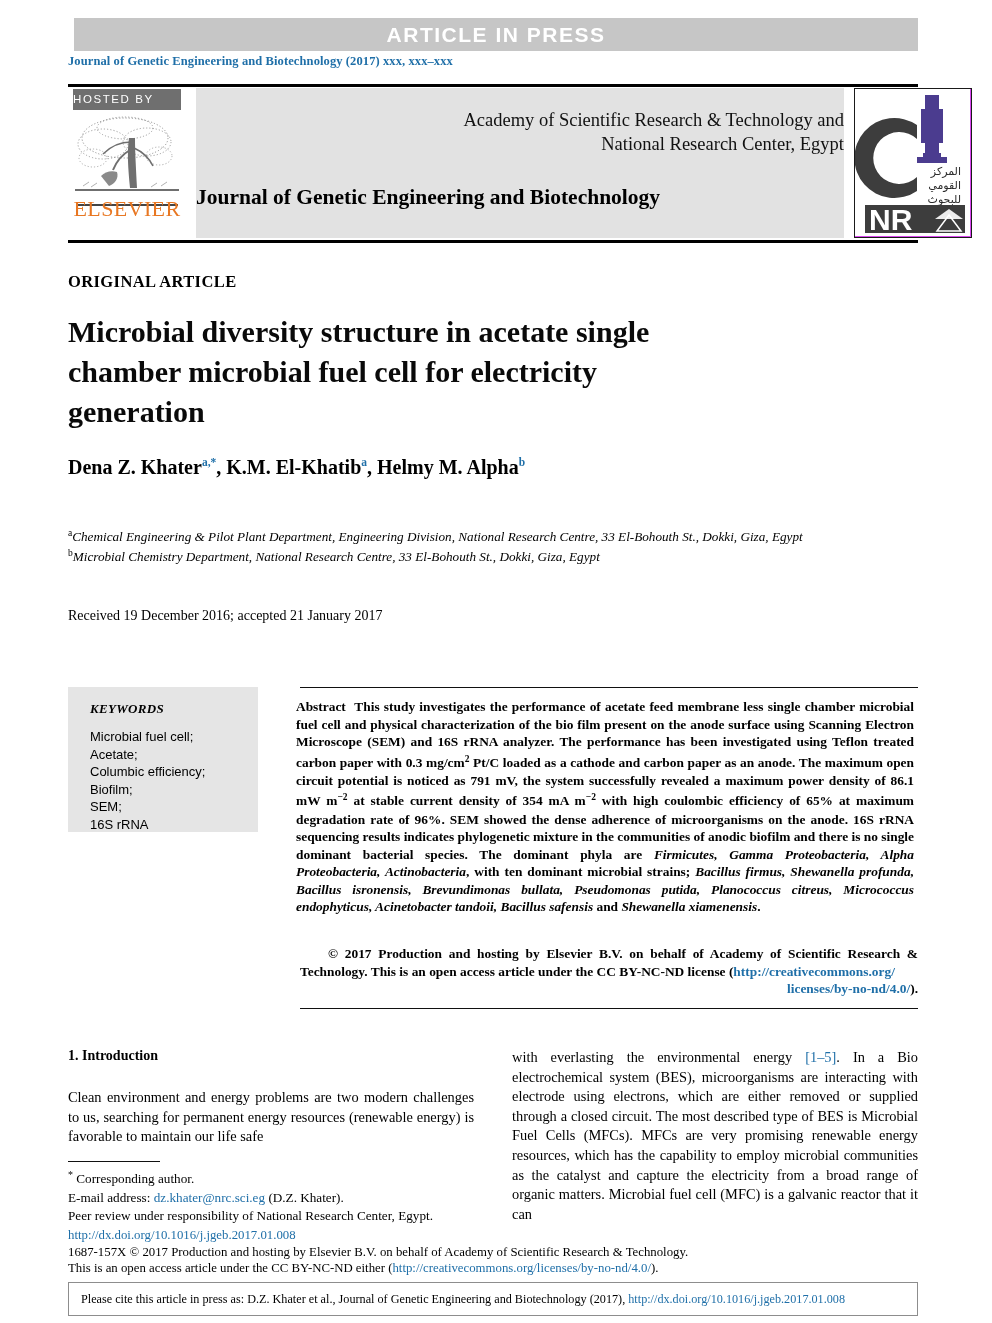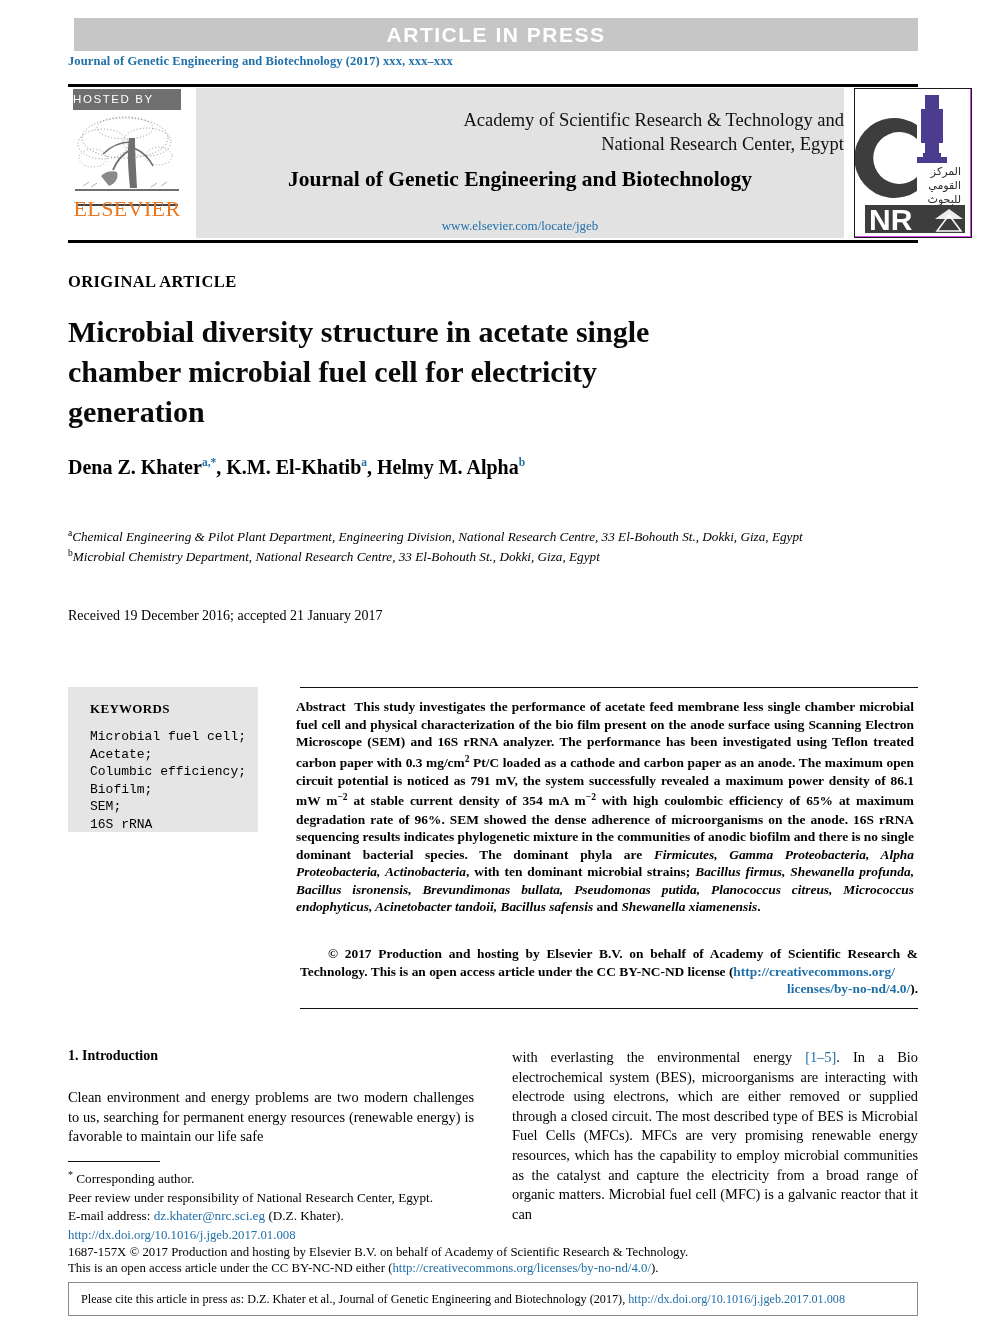--- a/index.html
+++ b/index.html
@@ -137,25 +137,24 @@
   }
   .cp-line1, .cp-line2 {
     text-align: right;
     font-family: "Liberation Serif", serif;
     font-size: 18.5px;
     color: #111;
   }
   .cp-line1 { margin-top: 22px; }
   .cp-line2 { margin-top: 3px; }
   .cp-journal {
-    text-align: center;
     font-family: "Liberation Serif", serif;
     font-size: 21.5px;
     font-weight: bold;
-    margin-top: 12px;
+    margin-top: 30px;
     color: #000;
   }
   .cp-url {
     text-align: center;
     font-family: "Liberation Serif", serif;
     font-size: 13px;
     margin-top: 26px;
     color: #1f6fa8;
   }
 
@@ -263,23 +262,24 @@
     background: #e5e5e5;
     padding: 14px 0 0 22px;
     box-sizing: border-box;
   }
   .kw-title {
     font-family: "Liberation Serif", serif;
     font-weight: bold;
     font-size: 13px;
     letter-spacing: 0.3px;
     margin-bottom: 11px;
+    font-style: italic;
   }
   .kw-list {
-    font-family: Liberation Mono, monospace;
+    font-family: Liberation Sans, sans-serif;
     font-size: 13px;
     line-height: 17.5px;
   }
   .abstract {
     position: absolute;
     left: 296px;
     top: 698px;
     width: 618px;
     font-family: "Liberation Serif", serif;
     font-size: 13.4px;
@@ -421,21 +421,20 @@
         </svg>
       </div>
       <div class="elsevier-rule"></div>
       <div class="elsevier-word">ELSEVIER</div>
     </div>
 
     <div class="center-panel">
       <div class="cp-line1">Academy of Scientific Research &amp; Technology and</div>
       <div class="cp-line2">National Research Center, Egypt</div>
       <div class="cp-journal">Journal of Genetic Engineering and Biotechnology</div>
-      <div class="cp-url">www.elsevier.com/locate/jgeb</div>
     </div>
 
     <div class="nrc-block">
       <div class="nrc-frame">
         <svg width="115" height="147" viewBox="0 0 115 147" aria-hidden="true">
           <rect x="0" y="0" width="115" height="147" fill="#ffffff"></rect>
           <path d="M62 36 a40 40 0 1 0 0 66 l0 -14 a26 26 0 1 1 0 -38 Z" fill="#3d3d3d"></path>
           <rect x="70" y="6" width="14" height="62" fill="#4b3c8f"></rect>
           <rect x="66" y="20" width="22" height="34" fill="#4b3c8f"></rect>
           <rect x="68" y="64" width="18" height="10" fill="#4b3c8f"></rect>
@@ -501,22 +500,22 @@
     <div class="body-text">Clean environment and energy problems are two modern challenges to us, searching for permanent energy resources (renewable energy) is favorable to maintain our life safe</div>
   </div>
 
   <div class="col-right">
     <div class="body-text"><span>with everlasting the environmental energy </span><span class="link">[1–5]</span><span>. In a Bio electrochemical system (BES), microorganisms are interacting with electrode using electrons, which are either removed or supplied through a closed circuit. The most described type of BES is Microbial Fuel Cells (MFCs). MFCs are very promising renewable energy resources, which has the capability to employ microbial communities as the catalyst and capture the electricity from a broad range of organic matters. Microbial fuel cell (MFC) is a galvanic reactor that it can</span></div>
   </div>
 
   <div class="fn-rule"></div>
   <div class="footnotes">
     <div><sup>*</sup> <span>Corresponding author.</span></div>
+    <div><span>E-mail address:</span> <span class="link">dz.khater@nrc.sci.eg</span> <span>(D.Z. Khater).</span></div>
     <div>Peer review under responsibility of National Research Center, Egypt.</div>
-    <div><span>E-mail address:</span> <span class="link">dz.khater@nrc.sci.eg</span> <span>(D.Z. Khater).</span></div>
   </div>
 
   <div class="bottom-block">
     <div class="doi">http://dx.doi.org/10.1016/j.jgeb.2017.01.008</div>
     <div>1687-157X © 2017 Production and hosting by Elsevier B.V. on behalf of Academy of Scientific Research &amp; Technology.</div>
     <div><span>This is an open access article under the CC BY-NC-ND either (</span><span class="link">http://creativecommons.org/licenses/by-no-nd/4.0/</span><span>).</span></div>
   </div>
 
   <div class="cite-box">
     <div class="cite-text"><span>Please cite this article in press as: D.Z. Khater et al.,  Journal of Genetic Engineering and Biotechnology (2017), </span><span class="link">http://dx.doi.org/10.1016/j.jgeb.2017.01.008</span></div>

